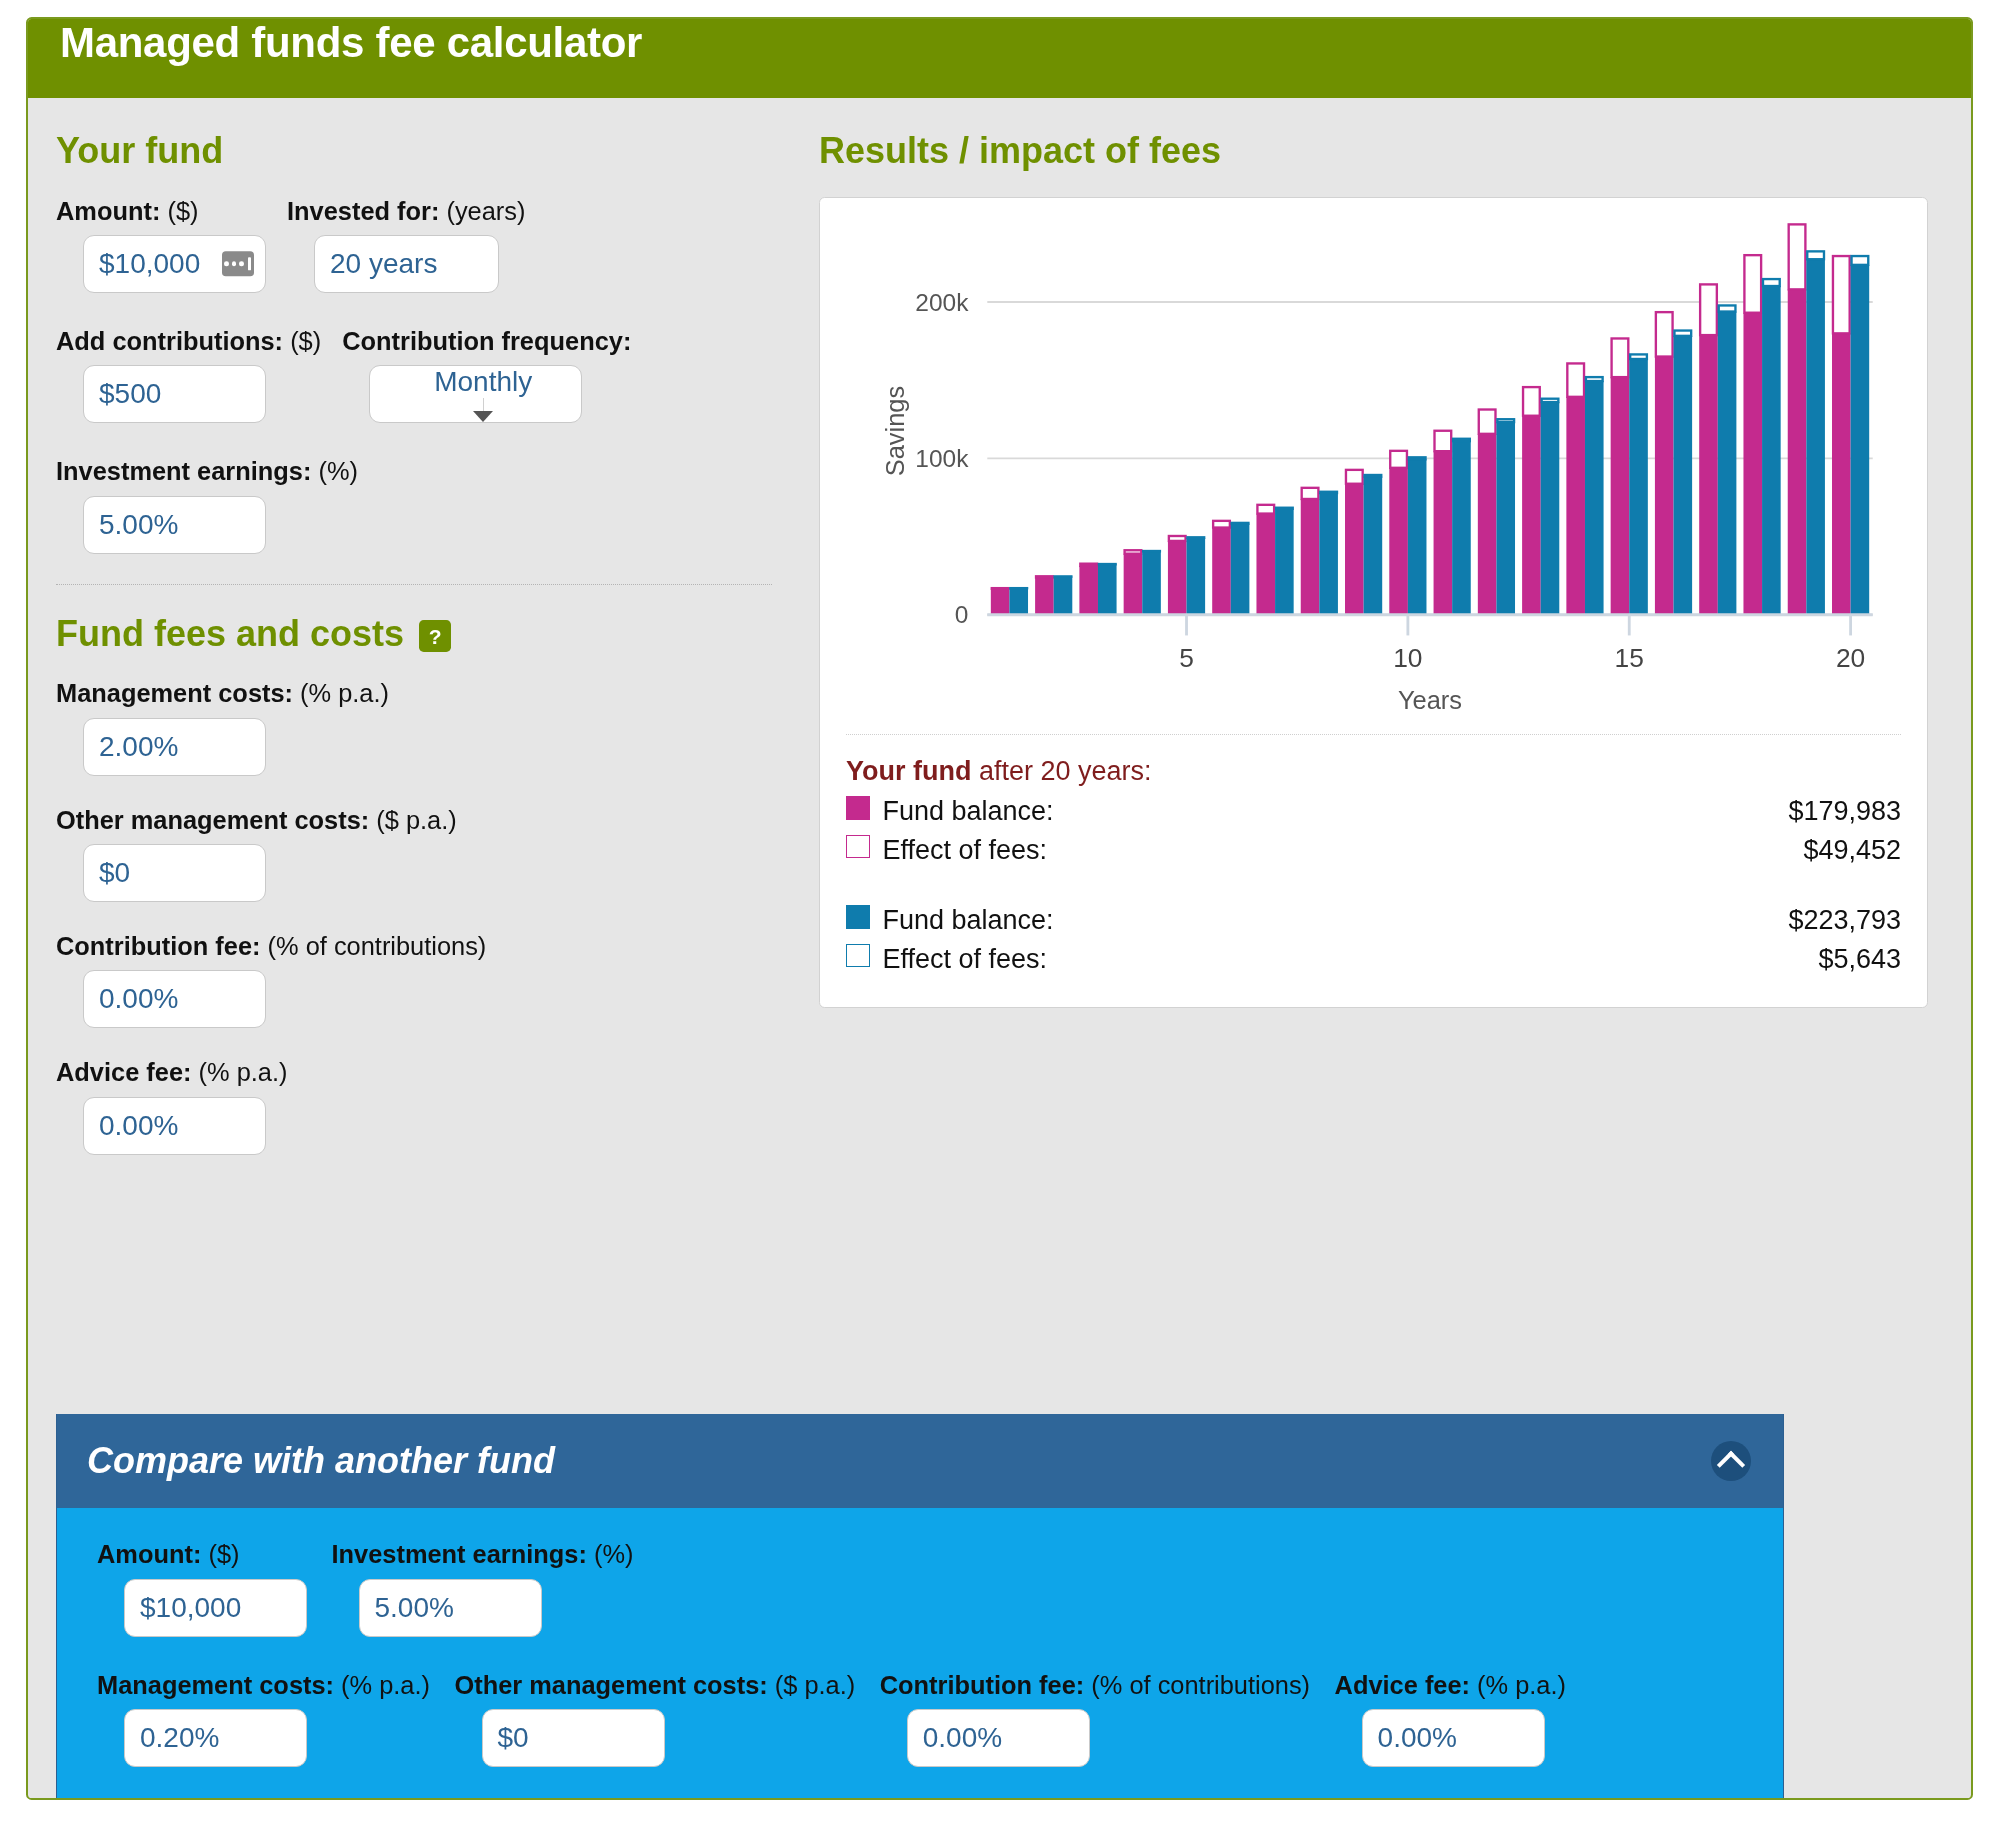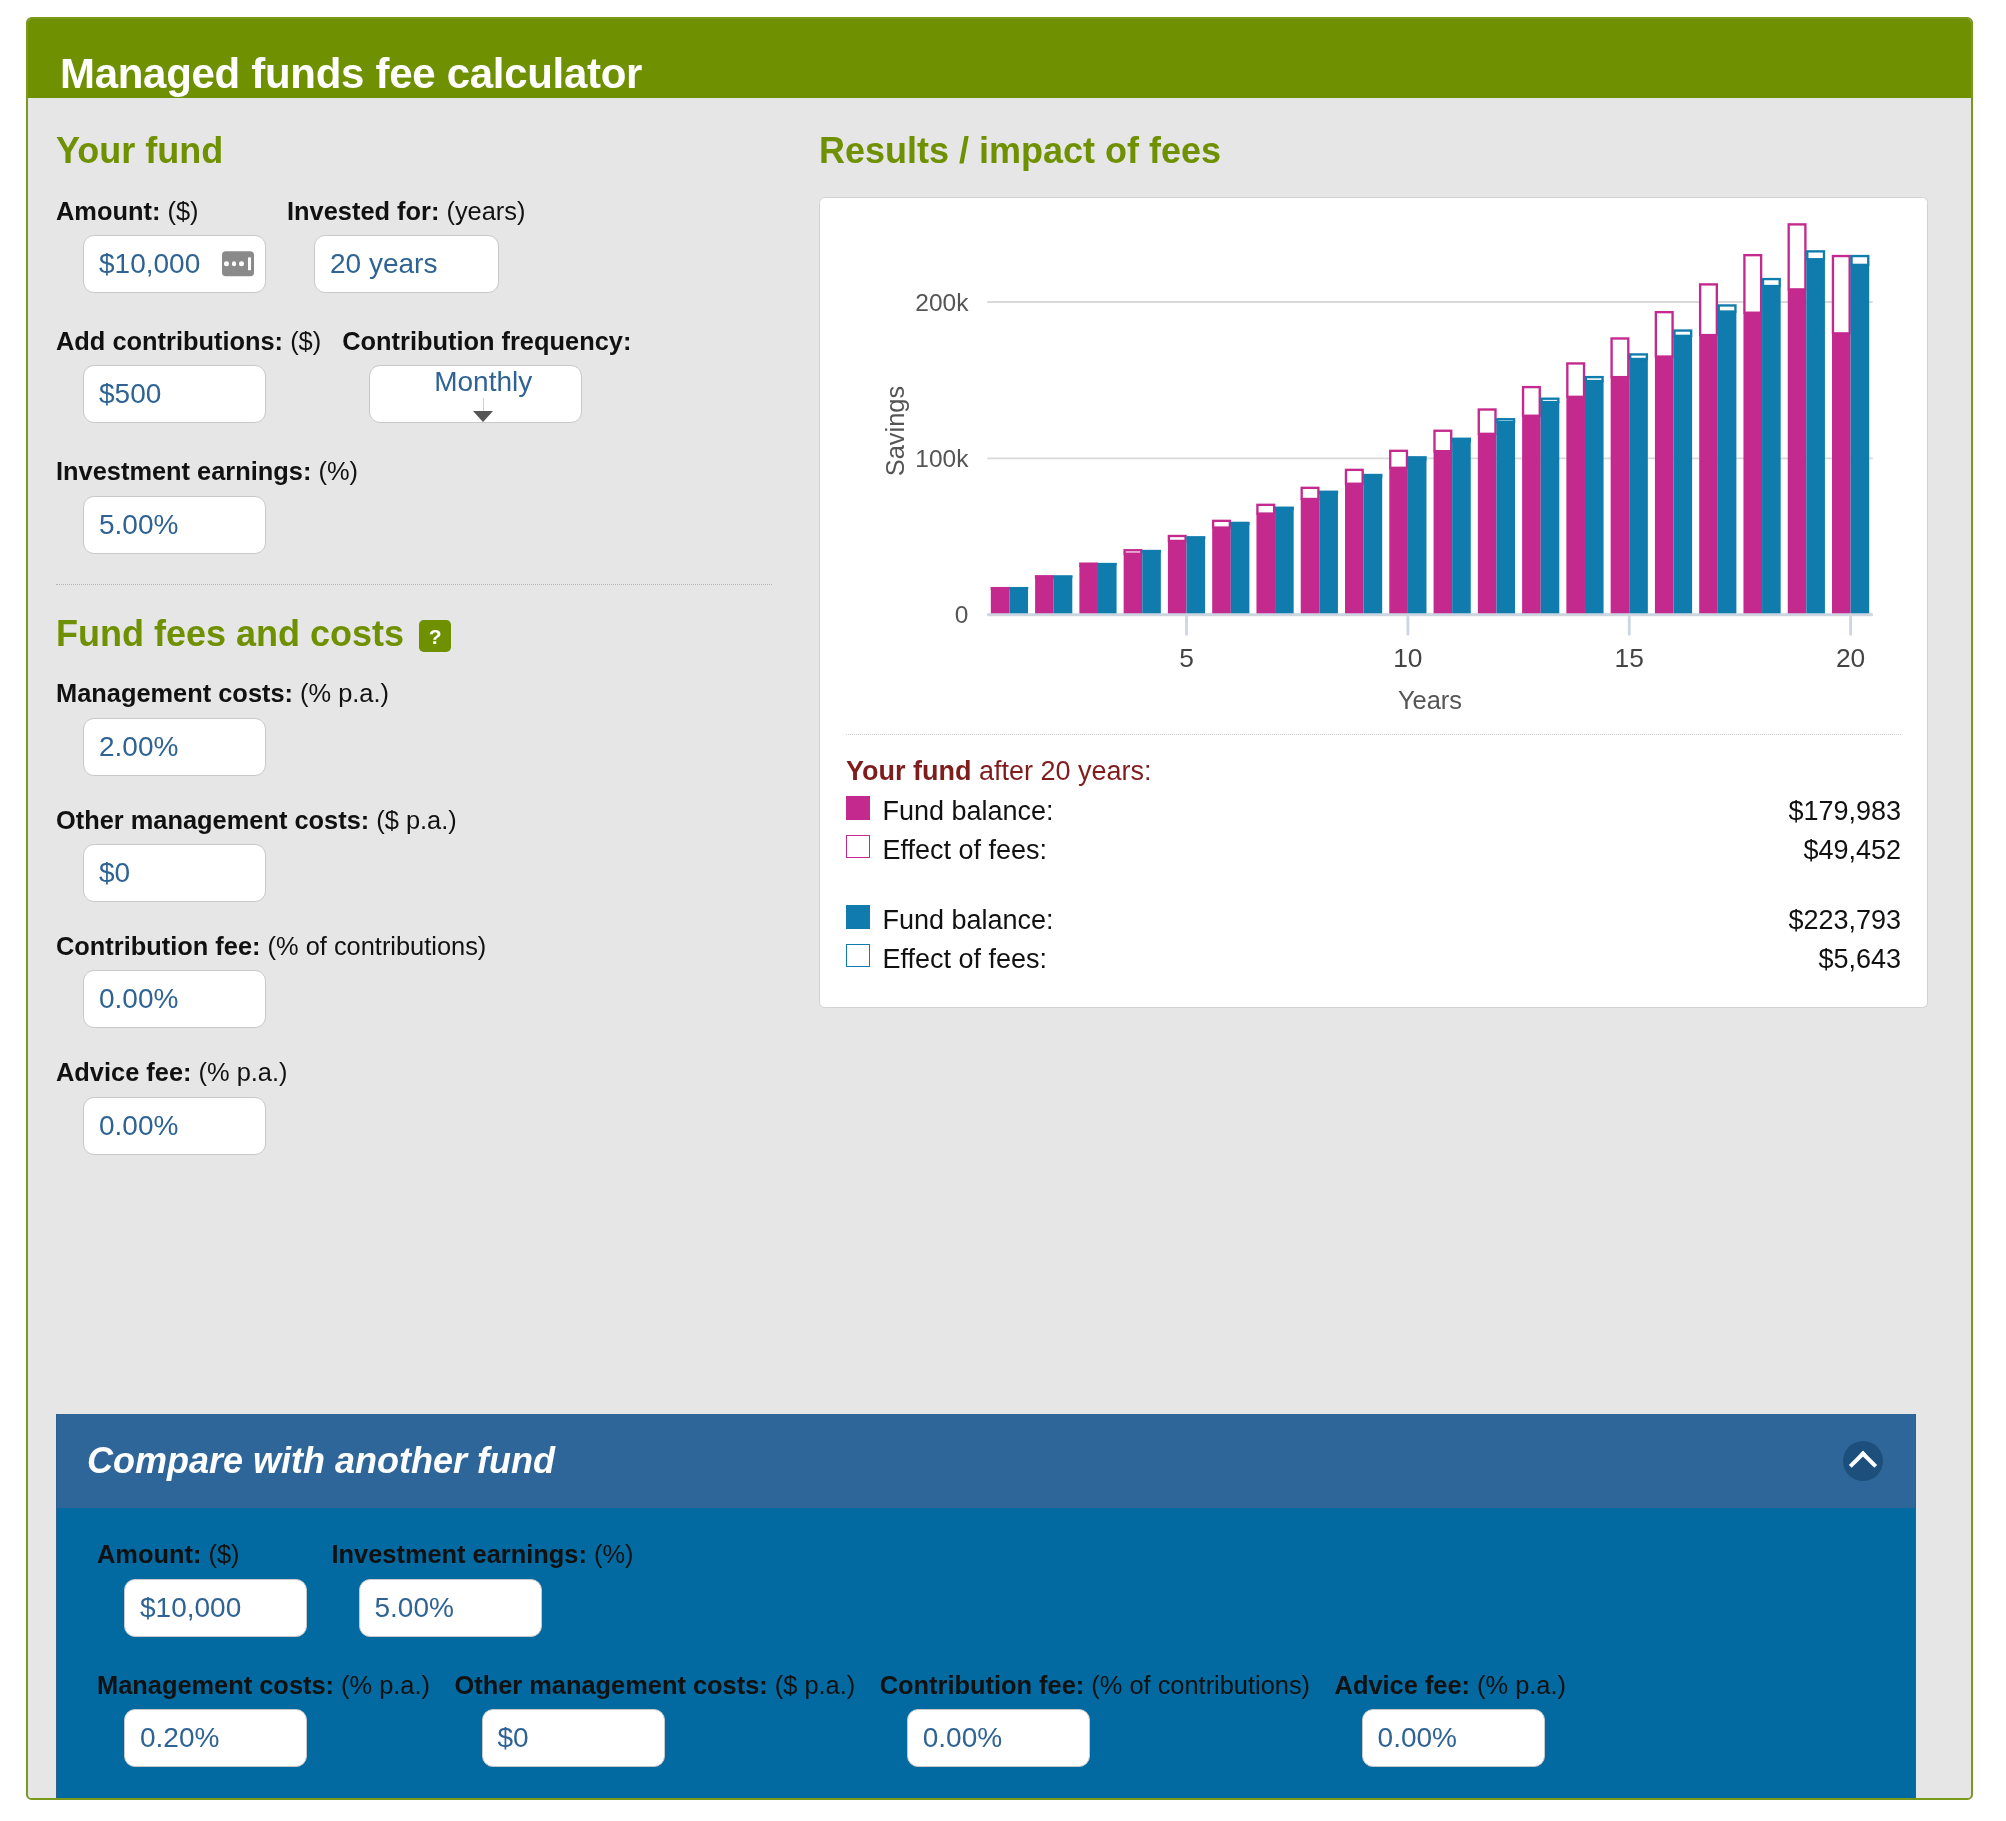--- a/index.html
+++ b/index.html
@@ -10,21 +10,21 @@
     font-family:"Liberation Sans", sans-serif;
     -webkit-font-smoothing:antialiased;
   }
   .app{
     position:absolute;left:26px;top:17px;width:1947px;height:1783px;
     border:2.8px solid #7a9a1e;border-radius:5.6px;
     background:#e6e6e6;box-sizing:border-box;overflow:hidden;
   }
   .titlebar{
     height:79px;background:#6f9000;
-    display:flex;align-items:flex-end;
+    display:flex;align-items:flex-start;
     padding:0 32px;box-sizing:border-box;
   }
   .titlebar h1{
     margin:0;color:#ffffff;font-size:42px;font-weight:bold;letter-spacing:-0.3px;
   }
   .body{
     display:flex;padding:0;box-sizing:border-box;position:relative;height:1702px;
   }
   
   .left{width:772px;padding:32px 0 0 28px;box-sizing:border-box;}
@@ -89,22 +89,22 @@
   .swatch{width:23.5px;height:23.5px;margin-right:13px;box-sizing:border-box;flex:none;}
   .sw-pink{background:#c42a8e;}
   .sw-pink-o{background:#fff;border:1.9px solid #c42a8e;}
   .sw-blue{background:#0f7cad;}
   .sw-blue-o{background:#fff;border:1.9px solid #0f7cad;}
   .res-row .lbl{flex:1;}
   .res-row .amt{font-variant-numeric:tabular-nums;}
   .res-gap{height:32px;}
   
   .compare{
-    position:absolute;left:28px;bottom:0;width:1860px;
-    border:1.9px solid #2c5f91;border-top:none;background:#0369a1;box-sizing:border-box;
+    position:absolute;left:28px;bottom:0;width:1728px;
+    border:1.9px solid #2c5f91;border-top:none;background:#0ea5e9;box-sizing:border-box;
   }
   .cmp-head{
     background:#2f6699;height:94px;display:flex;align-items:center;
     padding:0 30px;box-sizing:border-box;position:relative;
   }
   .cmp-head h2{
     margin:0;color:#fff;font-size:36px;font-style:italic;font-weight:bold;
   }
   .collapse-btn{
     position:absolute;right:32px;top:50%;transform:translateY(-50%);

